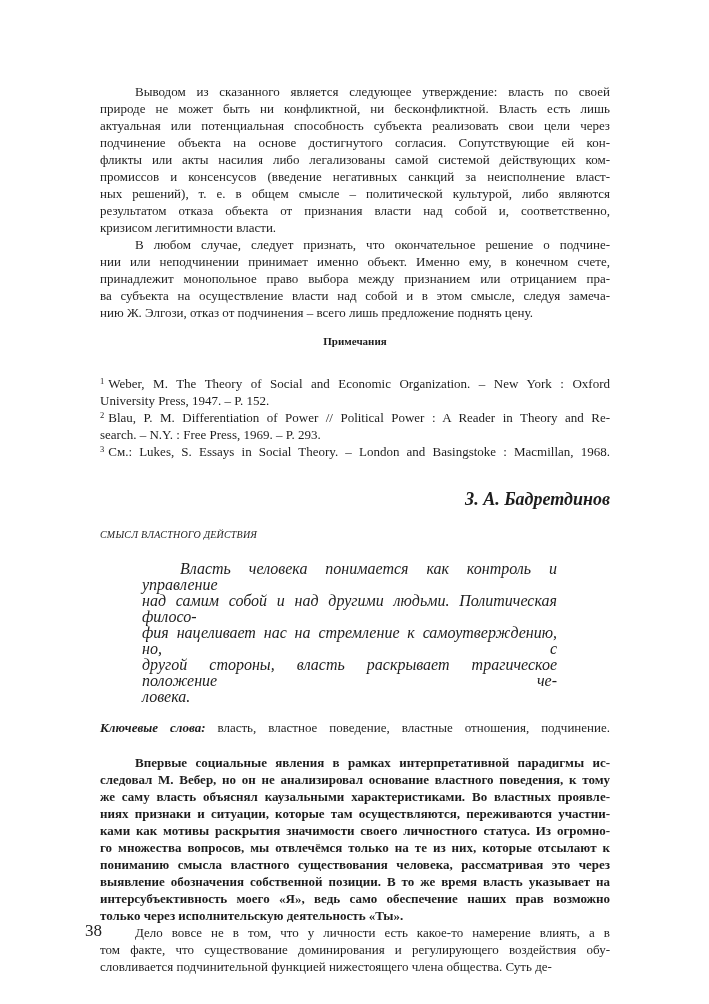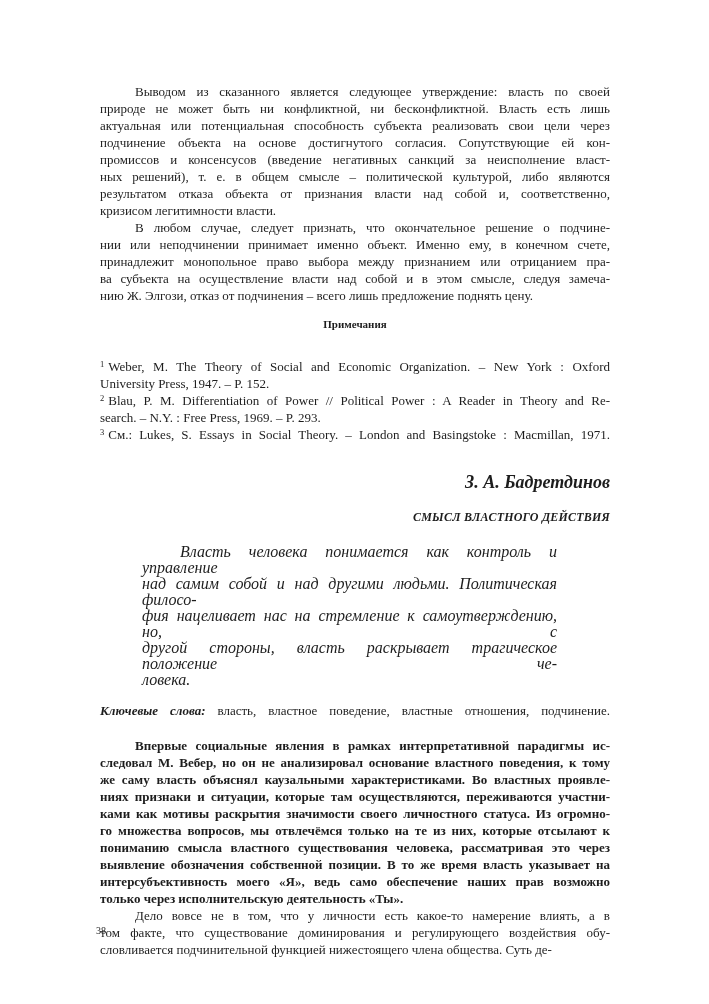--- a/index.html
+++ b/index.html
@@ -48,25 +48,25 @@
   .author {
     margin-top: 31px;
     font-size: 18px;
     line-height: 17px;
     font-weight: bold;
     font-style: italic;
     text-align: right;
   }
   .article-title {
     margin-top: 18px;
-    font-size: 12px;
+    font-size: 10px;
     line-height: 17px;
-    font-weight: bold;
+    font-weight: normal;
     font-style: italic;
-    text-align: right;
+    text-align: left;
     letter-spacing: 0.2px;
   }
   .abstract {
     margin-top: 18px;
     margin-left: 42px;
     width: 415px;
     font-style: italic;
   }
   .abstract .line {
     font-size: 16px;
@@ -77,37 +77,38 @@
     margin-top: 14px;
     font-size: 13px;
     line-height: 17px;
     text-align: justify;
     text-align-last: justify;
   }
   .keywords .kw-label { font-weight: bold; font-style: italic; }
   .para3 { margin-top: 18px; font-weight: bold; }
   .page-number {
     position: absolute;
-    left: 96px;
+    left: 85px;
     top: 922px;
-    font-size: 10px;
+    font-size: 17px;
     line-height: 17px;
   }
 </style>
 </head>
 <body>
 
 <div class="page">
   <div class="content">
 
     <div class="flow indent">
         <div class="line first">Выводом из сказанного является следующее утверждение: власть по своей</div>
         <div class="line">природе не может быть ни конфликтной, ни бесконфликтной. Власть есть лишь</div>
         <div class="line">актуальная или потенциальная способность субъекта реализовать свои цели через</div>
         <div class="line">подчинение объекта на основе достигнутого согласия. Сопутствующие ей кон-</div>
+        <div class="line">фликты или акты насилия либо легализованы самой системой действующих ком-</div>
         <div class="line">промиссов и консенсусов (введение негативных санкций за неисполнение власт-</div>
         <div class="line">ных решений), т. е. в общем смысле – политической культурой, либо являются</div>
         <div class="line">результатом отказа объекта от признания власти над собой и, соответственно,</div>
         <div class="line last">кризисом легитимности власти.</div>
       </div>
 
     <div class="flow indent">
         <div class="line first">В любом случае, следует признать, что окончательное решение о подчине-</div>
         <div class="line">нии или неподчинении принимает именно объект. Именно ему, в конечном счете,</div>
         <div class="line">принадлежит монопольное право выбора между признанием или отрицанием пра-</div>
@@ -120,21 +121,21 @@
     <div class="footnotes">
       <div>
         <div class="fn-line"><sup>1</sup><span>Weber, M. The Theory of Social and Economic Organization. – New York : Oxford</span></div>
         <div class="fn-line fn-last">University Press, 1947. – P. 152.</div>
       </div>
       <div>
         <div class="fn-line"><sup>2</sup><span>Blau, P. M. Differentiation of Power // Political Power : A Reader in Theory and Re-</span></div>
         <div class="fn-line fn-last">search. – N.Y. : Free Press, 1969. – P. 293.</div>
       </div>
       <div>
-        <div class="fn-line"><sup>3</sup><span>См.: Lukes, S. Essays in Social Theory. – London and Basingstoke : Macmillan, 1971.</span></div>
+        <div class="fn-line"><sup>3</sup><span>См.: Lukes, S. Essays in Social Theory. – London and Basingstoke : Macmillan, 1968.</span></div>
       </div>
     </div>
 
     <div class="author">З. А. Бадретдинов</div>
 
     <div class="article-title">СМЫСЛ ВЛАСТНОГО ДЕЙСТВИЯ</div>
 
     <div class="abstract flow indent">
         <div class="line first">Власть человека понимается как контроль и управление</div>
         <div class="line">над самим собой и над другими людьми. Политическая филосо-</div>

